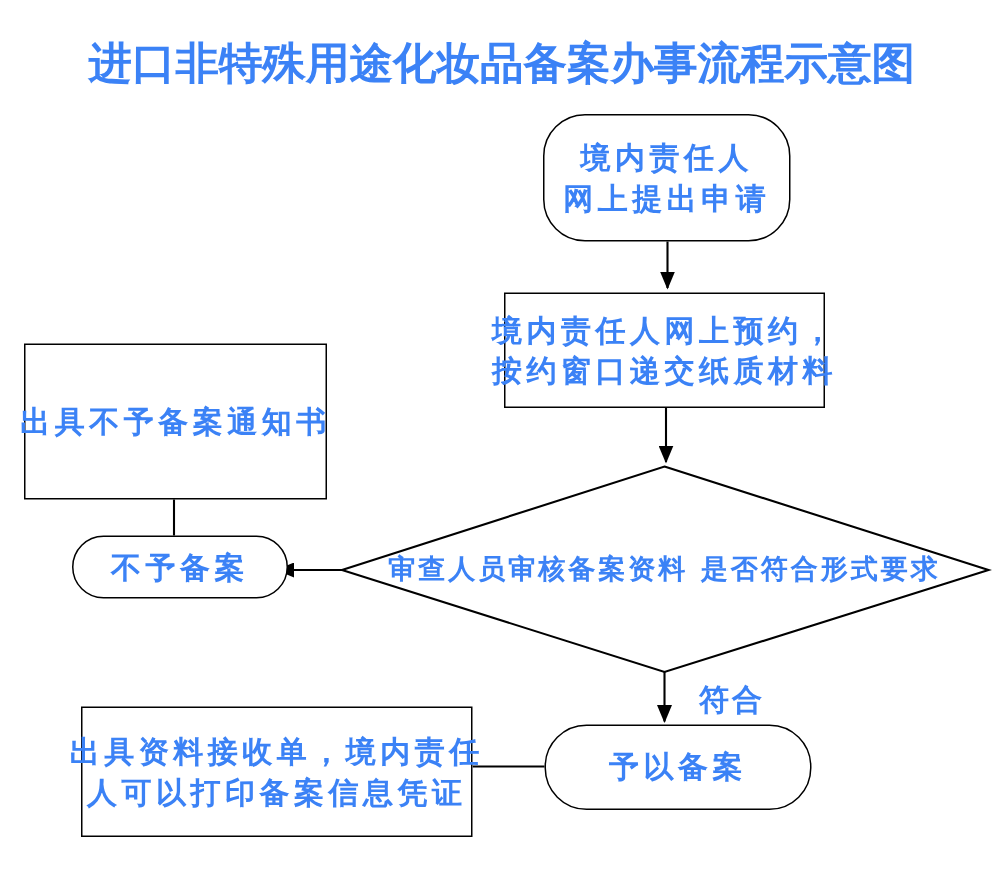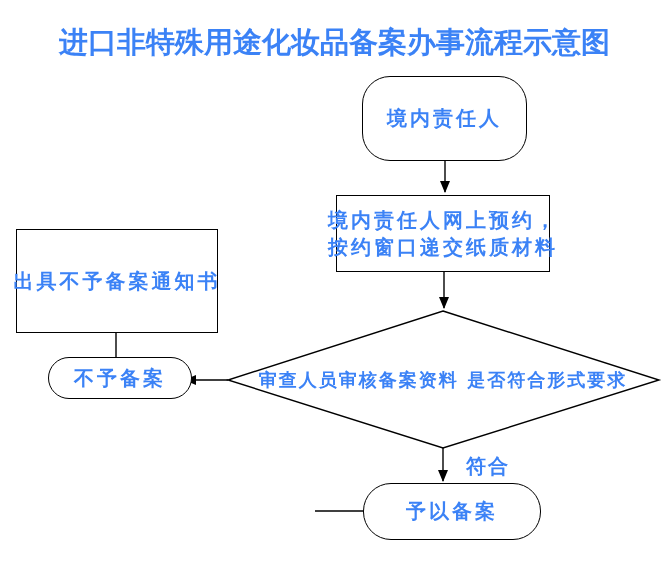--- a/index.html
+++ b/index.html
@@ -105,20 +105,21 @@
     <line x1="443" y1="448" x2="443" y2="481" stroke="#000000" stroke-width="1.4" marker-end="url(#arrowhead)"></line>
 
     <line x1="116" y1="319" x2="116" y2="357" stroke="#000000" stroke-width="1.4"></line>
 
     <line x1="315" y1="511" x2="363" y2="511" stroke="#000000" stroke-width="1.4"></line>
   </svg>
 
   <div class="node n-apply">
     <div>
       <span class="ln">境内责任人</span>
+      <span class="ln">网上提出申请</span>
     </div>
   </div>
 
   <div class="node n-submit">
     <div>
       <span class="ln">境内责任人网上预约，</span>
       <span class="ln">按约窗口递交纸质材料</span>
     </div>
   </div>
 
@@ -136,16 +137,22 @@
   <div class="node n-notice">
     <div>
       <span class="ln">出具不予备案通知书</span>
     </div>
   </div>
 
   <div class="node n-approve">
     <span class="ln">予以备案</span>
   </div>
 
+  <div class="node n-receipt">
+    <div>
+      <span class="ln">出具资料接收单，境内责任</span>
+      <span class="ln">人可以打印备案信息凭证</span>
+    </div>
+  </div>
 
   <div class="edge-label l-yes">符合</div>
 
 </div>
 
 </body></html>

